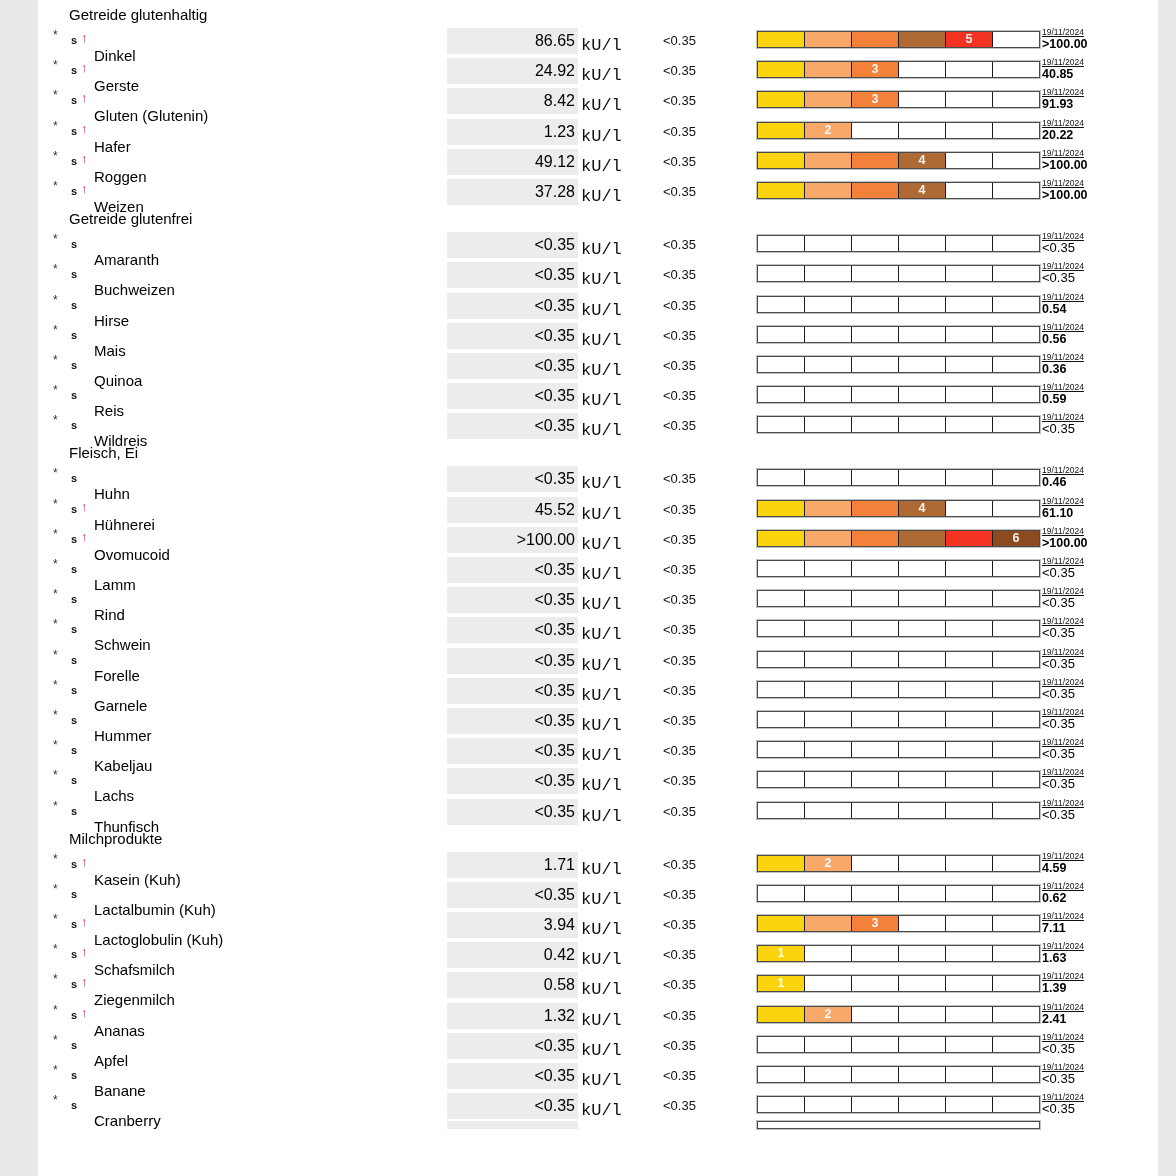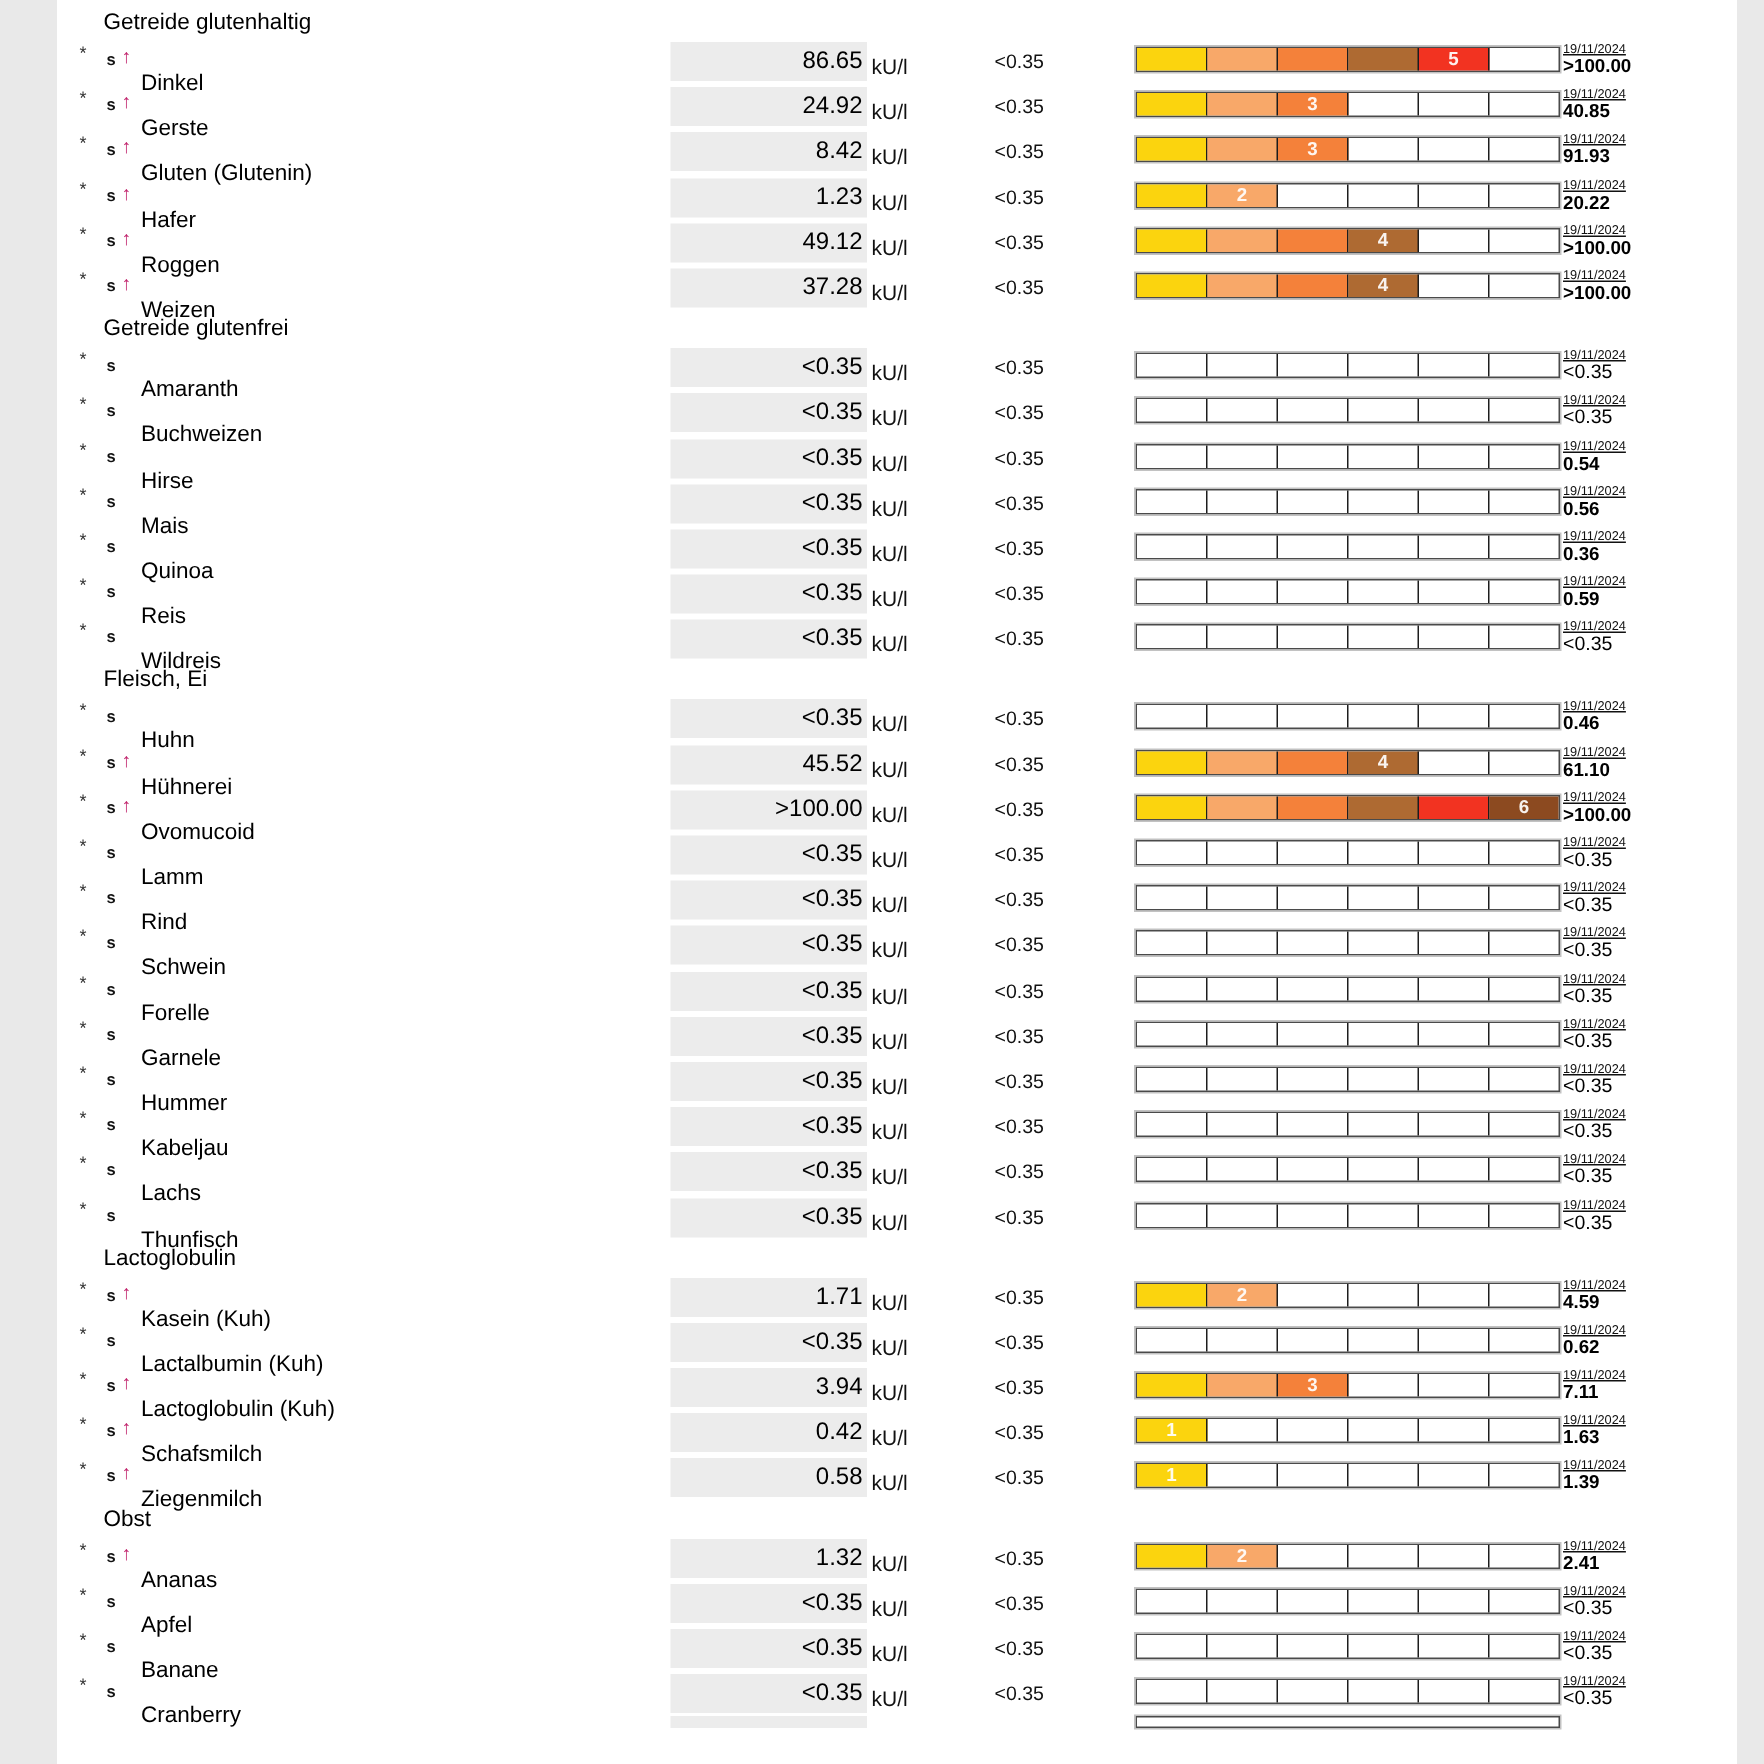--- a/index.html
+++ b/index.html
@@ -19,21 +19,21 @@
   .row{position:relative;height:30.2px;}
   .star{position:absolute;left:15px;top:2px;font-size:12px;color:#333;}
   .smark{position:absolute;left:33px;top:8px;font-size:11px;font-weight:700;color:#111;}
   .arrow{position:absolute;left:43px;top:4px;font-size:13px;font-weight:700;color:#c2266e;}
   .name{position:absolute;left:56px;top:5px;font-size:15px;color:#000;white-space:nowrap;margin-top:16px;}
   .valbox{
     position:absolute;left:409px;top:2px;width:131px;height:26px;
     background:#ececec;font-size:16px;line-height:26px;text-align:right;
     padding-right:3px;box-sizing:border-box;color:#000;
   }
-  .unit{position:absolute;left:543px;top:10px;font-size:14px;color:#111;}
+  .unit{position:absolute;left:543px;top:10px;font-size:17px;color:#111;font-family:Liberation Mono, monospace;}
   .ref{position:absolute;left:625px;top:7px;font-size:13px;color:#111;}
   .bar{
     position:absolute;left:719px;top:5px;width:283px;height:17px;
     display:flex;border:1px solid #4a4a4a;outline:1px solid #c2c2c2;
     box-sizing:border-box;background:#fff;
   }
   .seg{flex:1 1 0;border-right:1px solid #1d1d1d;position:relative;}
   .seg:last-child{border-right:none;}
   .seg .num{
     position:absolute;left:0;right:0;top:0;bottom:0;text-align:center;
@@ -571,21 +571,21 @@
         <div class="seg"></div>
         <div class="seg"></div>
         <div class="seg"></div>
         <div class="seg"></div>
       </div>
       <div class="prevcol">
         <span class="pdate">19/11/2024</span>
         <span class="pval light">&lt;0.35</span>
       </div>
     </div>
-    <div class="section-header">Lactoglobulin</div>
+    <div class="section-header">Milchprodukte</div>
     <div class="row">
       <span class="star">*</span>
       <span class="smark">s</span>
       <span class="arrow">↑</span>
       <span class="name">Kasein (Kuh)</span>
       <span class="valbox">1.71</span>
       <span class="unit">kU/l</span>
       <span class="ref">&lt;0.35</span>
       <div class="bar">
         <div class="seg" style="background: rgb(251, 212, 14);"></div>
@@ -684,21 +684,20 @@
         <div class="seg"></div>
         <div class="seg"></div>
         <div class="seg"></div>
         <div class="seg"></div>
       </div>
       <div class="prevcol">
         <span class="pdate">19/11/2024</span>
         <span class="pval">1.39</span>
       </div>
     </div>
-    <div class="section-header">Obst</div>
     <div class="row">
       <span class="star">*</span>
       <span class="smark">s</span>
       <span class="arrow">↑</span>
       <span class="name">Ananas</span>
       <span class="valbox">1.32</span>
       <span class="unit">kU/l</span>
       <span class="ref">&lt;0.35</span>
       <div class="bar">
         <div class="seg" style="background: rgb(251, 212, 14);"></div>

